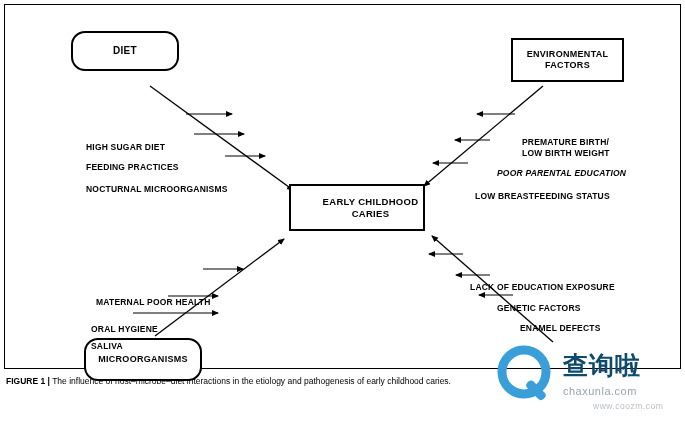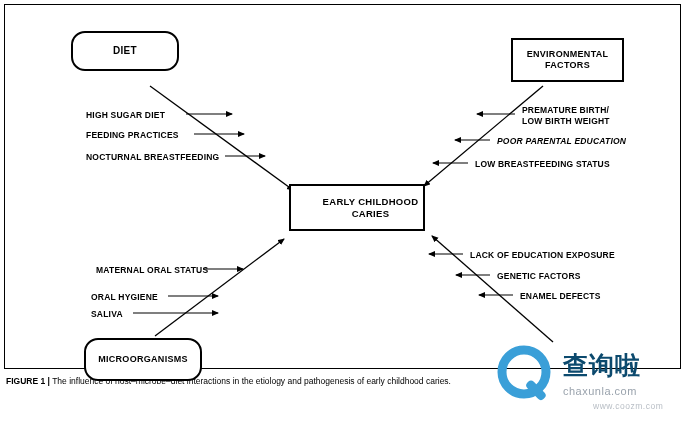--- a/index.html
+++ b/index.html
@@ -62,20 +62,21 @@
   }
   .label {
     position: absolute;
     font-size: 8.5px;
     font-weight: bold;
     color: #000000;
     letter-spacing: 0.2px;
     line-height: 1.25;
     white-space: nowrap;
     z-index: 3;
+    margin-top: 32px;
   }
   svg#arrows {
     position: absolute;
     left: 0; top: 0;
     width: 685px;
     height: 441px;
     z-index: 2;
   }
   #caption {
     position: absolute;
@@ -181,34 +182,34 @@
   <div class="node" id="node-ecc">
     <span>EARLY CHILDHOOD CARIES</span>
   </div>
 
   <div class="node rounded" id="node-micro">
     <span>MICROORGANISMS</span>
   </div>
 
   <div class="label" style="left:86px; top:110px;">HIGH SUGAR DIET</div>
   <div class="label" style="left:86px; top:130px;">FEEDING PRACTICES</div>
-  <div class="label" style="left:86px; top:152px;">NOCTURNAL BREASTFEEDING</div>
+  <div class="label" style="left:86px; top:152px;">NOCTURNAL MICROORGANISMS</div>
 
   <div class="label" style="left:522px; top:105px;">
     <div>PREMATURE BIRTH/</div>
     <div>LOW BIRTH WEIGHT</div>
   </div>
   <div class="label" style="left:497px; top:136px;font-style:italic;">POOR PARENTAL EDUCATION</div>
   <div class="label" style="left:475px; top:159px;">LOW BREASTFEEDING STATUS</div>
 
   <div class="label" style="left:470px; top:250px;">LACK OF EDUCATION EXPOSURE</div>
   <div class="label" style="left:497px; top:271px;">GENETIC FACTORS</div>
   <div class="label" style="left:520px; top:291px;">ENAMEL DEFECTS</div>
 
-  <div class="label" style="left:96px; top:265px;">MATERNAL ORAL STATUS</div>
+  <div class="label" style="left:96px; top:265px;">MATERNAL POOR HEALTH</div>
   <div class="label" style="left:91px; top:292px;">ORAL HYGIENE</div>
   <div class="label" style="left:91px; top:309px;">SALIVA</div>
 
   <div id="caption">
     <span class="cap-label">FIGURE 1 |</span>
     <span>The influence of host–microbe–diet interactions in the etiology and pathogenesis of early childhood caries.</span>
   </div>
 
   <div id="watermark">
     <svg id="wm-logo" viewBox="0 0 62 62">

